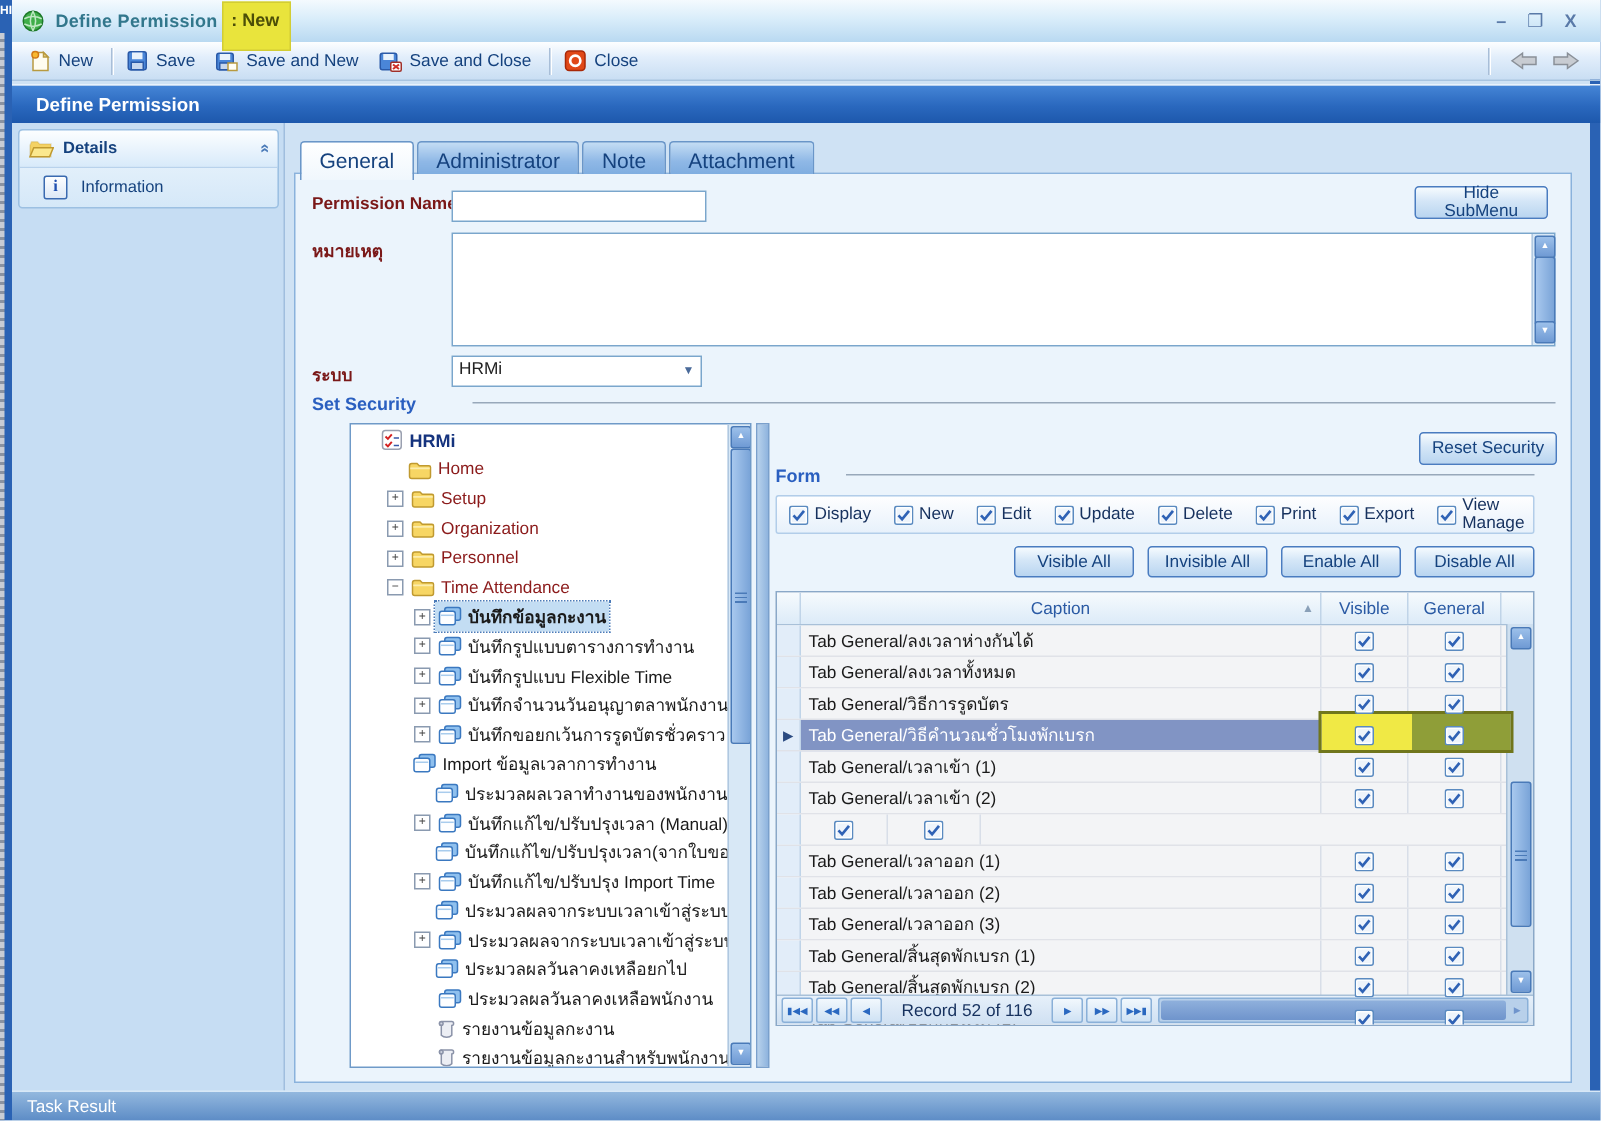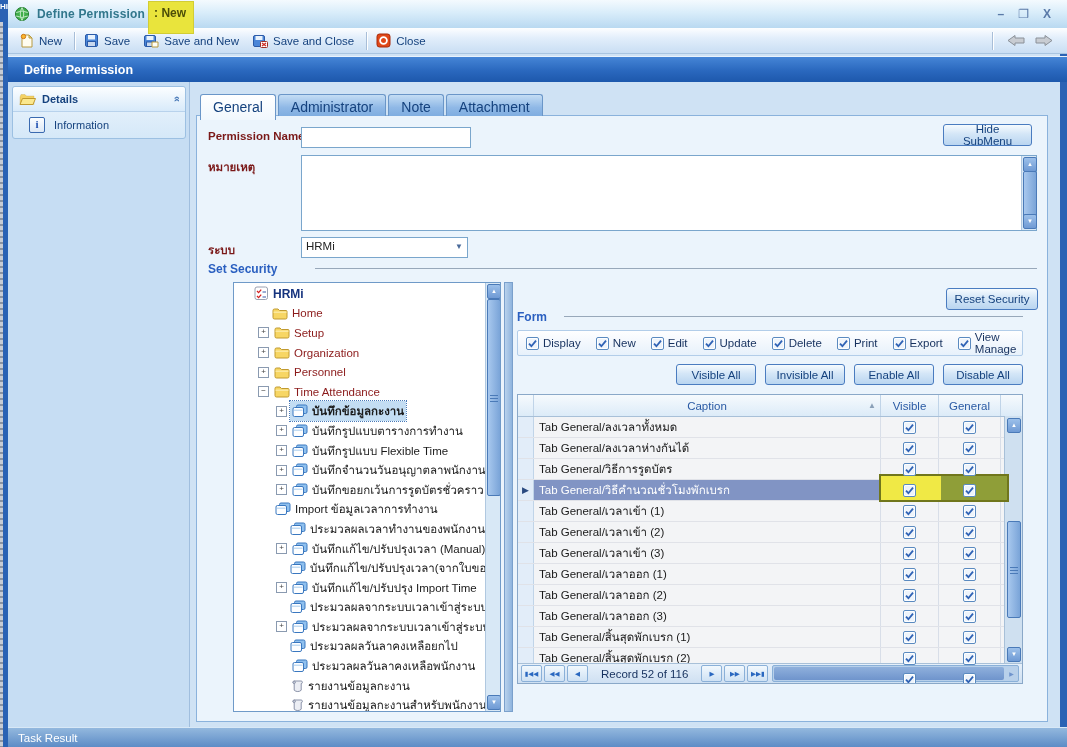--- a/index.html
+++ b/index.html
@@ -643,43 +643,43 @@
                 <span>Caption</span>
                 <span class="sort-arrow">▲</span>
               </div>
             <div class="col-vis">Visible</div>
             <div class="col-en">General</div>
             <div class="col-sb"></div>
           </div>
           <div id="grid-rows">
               <div class="grow">
      <div class="col-ind"></div>
+     <div class="col-cap">Tab General/ลงเวลาห่างกันได้</div>
+     <div class="col-vis">
+                  <span class="cb">
+                    <svg width="13" height="13" viewBox="0 0 13 13">
+                      <rect x="0.5" y="0.5" width="12" height="12" rx="1.5" fill="#fdfeff" stroke="#5a8ac0"></rect>
+                      <rect x="2" y="2" width="9" height="9" fill="#eef4fb"></rect>
+                      <path d="M3 6.6 l2.4 2.6 L10 3.6" stroke="#2f62b5" stroke-width="1.8" fill="none"></path>
+                    </svg>
+                  </span>
+                </div>
+     <div class="col-en">
+                  <span class="cb">
+                    <svg width="13" height="13" viewBox="0 0 13 13">
+                      <rect x="0.5" y="0.5" width="12" height="12" rx="1.5" fill="#fdfeff" stroke="#5a8ac0"></rect>
+                      <rect x="2" y="2" width="9" height="9" fill="#eef4fb"></rect>
+                      <path d="M3 6.6 l2.4 2.6 L10 3.6" stroke="#2f62b5" stroke-width="1.8" fill="none"></path>
+                    </svg>
+                  </span>
+                </div>
+   </div>
+              <div class="grow">
+     <div class="col-ind"></div>
      <div class="col-cap">Tab General/ลงเวลาทั้งหมด</div>
-     <div class="col-vis">
-                  <span class="cb">
-                    <svg width="13" height="13" viewBox="0 0 13 13">
-                      <rect x="0.5" y="0.5" width="12" height="12" rx="1.5" fill="#fdfeff" stroke="#5a8ac0"></rect>
-                      <rect x="2" y="2" width="9" height="9" fill="#eef4fb"></rect>
-                      <path d="M3 6.6 l2.4 2.6 L10 3.6" stroke="#2f62b5" stroke-width="1.8" fill="none"></path>
-                    </svg>
-                  </span>
-                </div>
-     <div class="col-en">
-                  <span class="cb">
-                    <svg width="13" height="13" viewBox="0 0 13 13">
-                      <rect x="0.5" y="0.5" width="12" height="12" rx="1.5" fill="#fdfeff" stroke="#5a8ac0"></rect>
-                      <rect x="2" y="2" width="9" height="9" fill="#eef4fb"></rect>
-                      <path d="M3 6.6 l2.4 2.6 L10 3.6" stroke="#2f62b5" stroke-width="1.8" fill="none"></path>
-                    </svg>
-                  </span>
-                </div>
-   </div>
-              <div class="grow">
-     <div class="col-ind"></div>
-     <div class="col-cap">Tab General/ลงเวลาห่างกันได้</div>
      <div class="col-vis">
                   <span class="cb">
                     <svg width="13" height="13" viewBox="0 0 13 13">
                       <rect x="0.5" y="0.5" width="12" height="12" rx="1.5" fill="#fdfeff" stroke="#5a8ac0"></rect>
                       <rect x="2" y="2" width="9" height="9" fill="#eef4fb"></rect>
                       <path d="M3 6.6 l2.4 2.6 L10 3.6" stroke="#2f62b5" stroke-width="1.8" fill="none"></path>
                     </svg>
                   </span>
                 </div>
      <div class="col-en">
@@ -775,21 +775,20 @@
                     <svg width="13" height="13" viewBox="0 0 13 13">
                       <rect x="0.5" y="0.5" width="12" height="12" rx="1.5" fill="#fdfeff" stroke="#5a8ac0"></rect>
                       <rect x="2" y="2" width="9" height="9" fill="#eef4fb"></rect>
                       <path d="M3 6.6 l2.4 2.6 L10 3.6" stroke="#2f62b5" stroke-width="1.8" fill="none"></path>
                     </svg>
                   </span>
                 </div>
    </div>
               <div class="grow">
      <div class="col-ind"></div>
-     <div class="col-cap">Tab General/เวลาเข้า (3)</div>
      <div class="col-vis">
                   <span class="cb">
                     <svg width="13" height="13" viewBox="0 0 13 13">
                       <rect x="0.5" y="0.5" width="12" height="12" rx="1.5" fill="#fdfeff" stroke="#5a8ac0"></rect>
                       <rect x="2" y="2" width="9" height="9" fill="#eef4fb"></rect>
                       <path d="M3 6.6 l2.4 2.6 L10 3.6" stroke="#2f62b5" stroke-width="1.8" fill="none"></path>
                     </svg>
                   </span>
                 </div>
      <div class="col-en">

